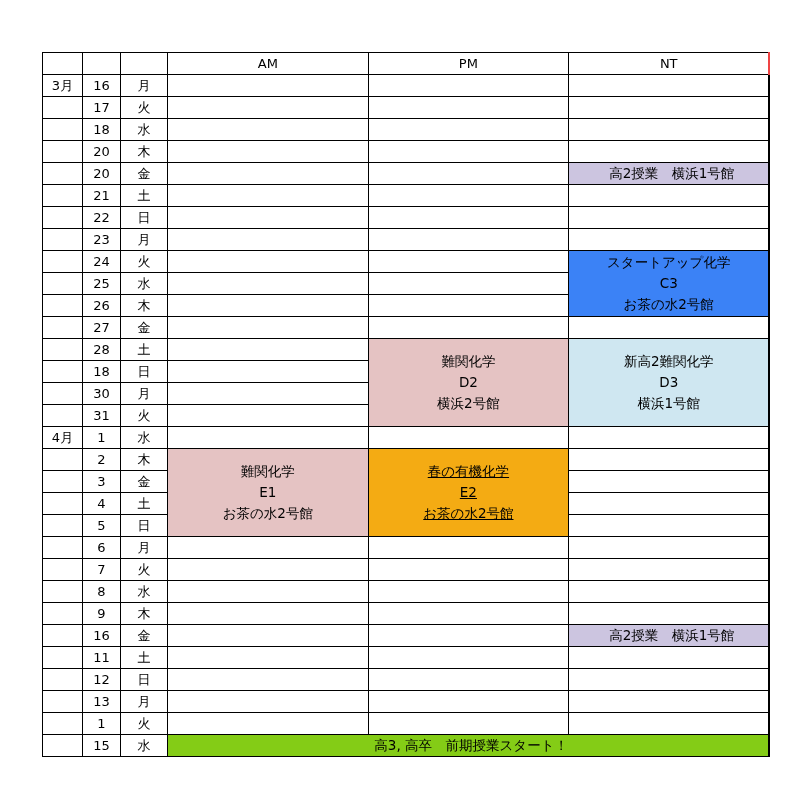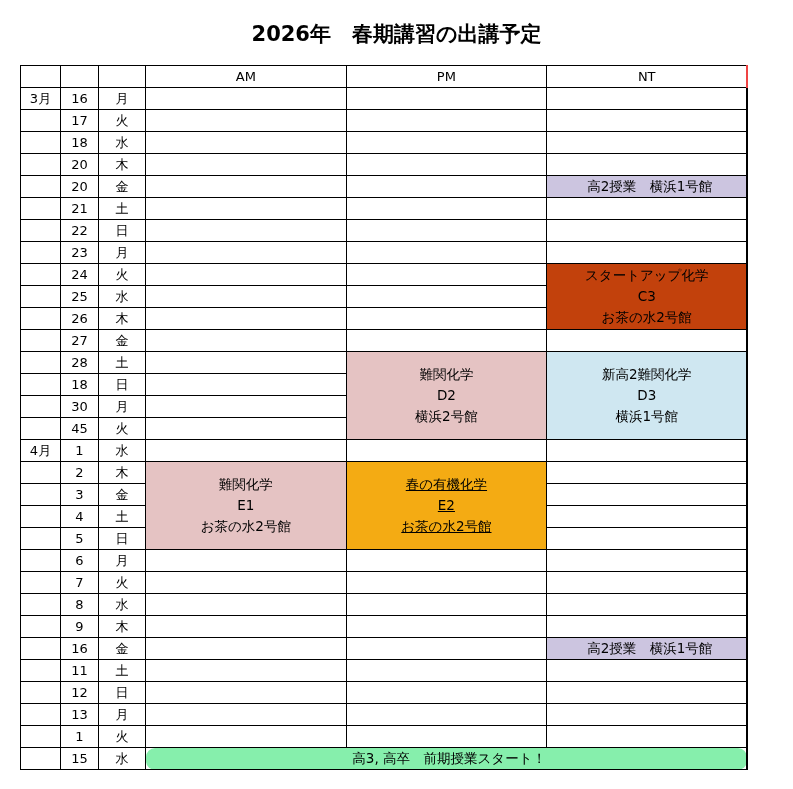--- a/index.html
+++ b/index.html
@@ -24,24 +24,23 @@
     font-size: 21px;
     font-weight: bold;
     font-family: "DejaVu Sans", sans-serif;
     letter-spacing: 0px;
     padding-top: 20px;
     padding-bottom: 4px;
     white-space: nowrap;
   }
   #grid-wrap {
     position: absolute;
-    left: 20px;
+    left: 42px;
     top: 52px;
     width: 714px;
-    margin-top: 13px;
   }
   table.sched {
     border-collapse: collapse;
     table-layout: fixed;
     width: 727px;
     background: #ffffff;
   }
   table.sched col.c-month { width: 40px; }
   table.sched col.c-day   { width: 38px; }
   table.sched col.c-dow   { width: 47px; }
@@ -87,21 +86,20 @@
   .ev-1line { font-size: 13.5px; padding-left: 6px; }
 
   
   .month-sep td { border-top: 2px solid #000; }
 </style>
 </head>
 <body>
 
 <div id="page">
 
-  <div id="title">2026年　春期講習の出講予定</div>
 
   <div id="grid-wrap">
     <table class="sched">
       <colgroup>
         <col class="c-month">
         <col class="c-day">
         <col class="c-dow">
         <col class="c-slot">
         <col class="c-slot">
         <col class="c-slot">
@@ -182,21 +180,21 @@
             <td class="cell-slot"></td>
             <td class="cell-slot"></td>
             <td class="cell-slot last"></td>
           </tr>
           <tr>
             <td class="cell-month"></td>
             <td class="cell-day">24</td>
             <td class="cell-dow">火</td>
             <td class="cell-slot"></td>
             <td class="cell-slot"></td>
-            <td rowspan="3" class="cell-slot last" style="background: #c2410c;">
+            <td rowspan="3" class="cell-slot last" style="background: #3b82f6;">
               <div class="ev">スタートアップ化学<br>C3<br>お茶の水2号館</div>
             </td>
           </tr>
           <tr>
             <td class="cell-month"></td>
             <td class="cell-day">25</td>
             <td class="cell-dow">水</td>
             <td class="cell-slot"></td>
             <td class="cell-slot"></td>
           </tr>
@@ -234,21 +232,21 @@
             <td class="cell-slot"></td>
           </tr>
           <tr>
             <td class="cell-month"></td>
             <td class="cell-day">30</td>
             <td class="cell-dow">月</td>
             <td class="cell-slot"></td>
           </tr>
           <tr>
             <td class="cell-month"></td>
-            <td class="cell-day">45</td>
+            <td class="cell-day">31</td>
             <td class="cell-dow">火</td>
             <td class="cell-slot"></td>
           </tr>
           <tr class=" month-sep">
             <td class="cell-month">4月</td>
             <td class="cell-day">1</td>
             <td class="cell-dow">水</td>
             <td class="cell-slot"></td>
             <td class="cell-slot"></td>
             <td class="cell-slot last"></td>
@@ -354,21 +352,21 @@
             <td class="cell-day">1</td>
             <td class="cell-dow">火</td>
             <td class="cell-slot"></td>
             <td class="cell-slot"></td>
             <td class="cell-slot last"></td>
           </tr>
           <tr class="lastrow">
             <td class="cell-month"></td>
             <td class="cell-day">15</td>
             <td class="cell-dow">水</td>
-            <td colspan="3" rowspan="1" class="cell-slot last" style="background: #86efac; border-radius: 9px;">
+            <td colspan="3" rowspan="1" class="cell-slot last" style="background: #84cc16;">
               <div class="ev ev-1line">高3, 高卒　前期授業スタート！</div>
             </td>
           </tr>
         </tbody>
     </table>
   </div>
 
 </div>
 
 </body></html>

